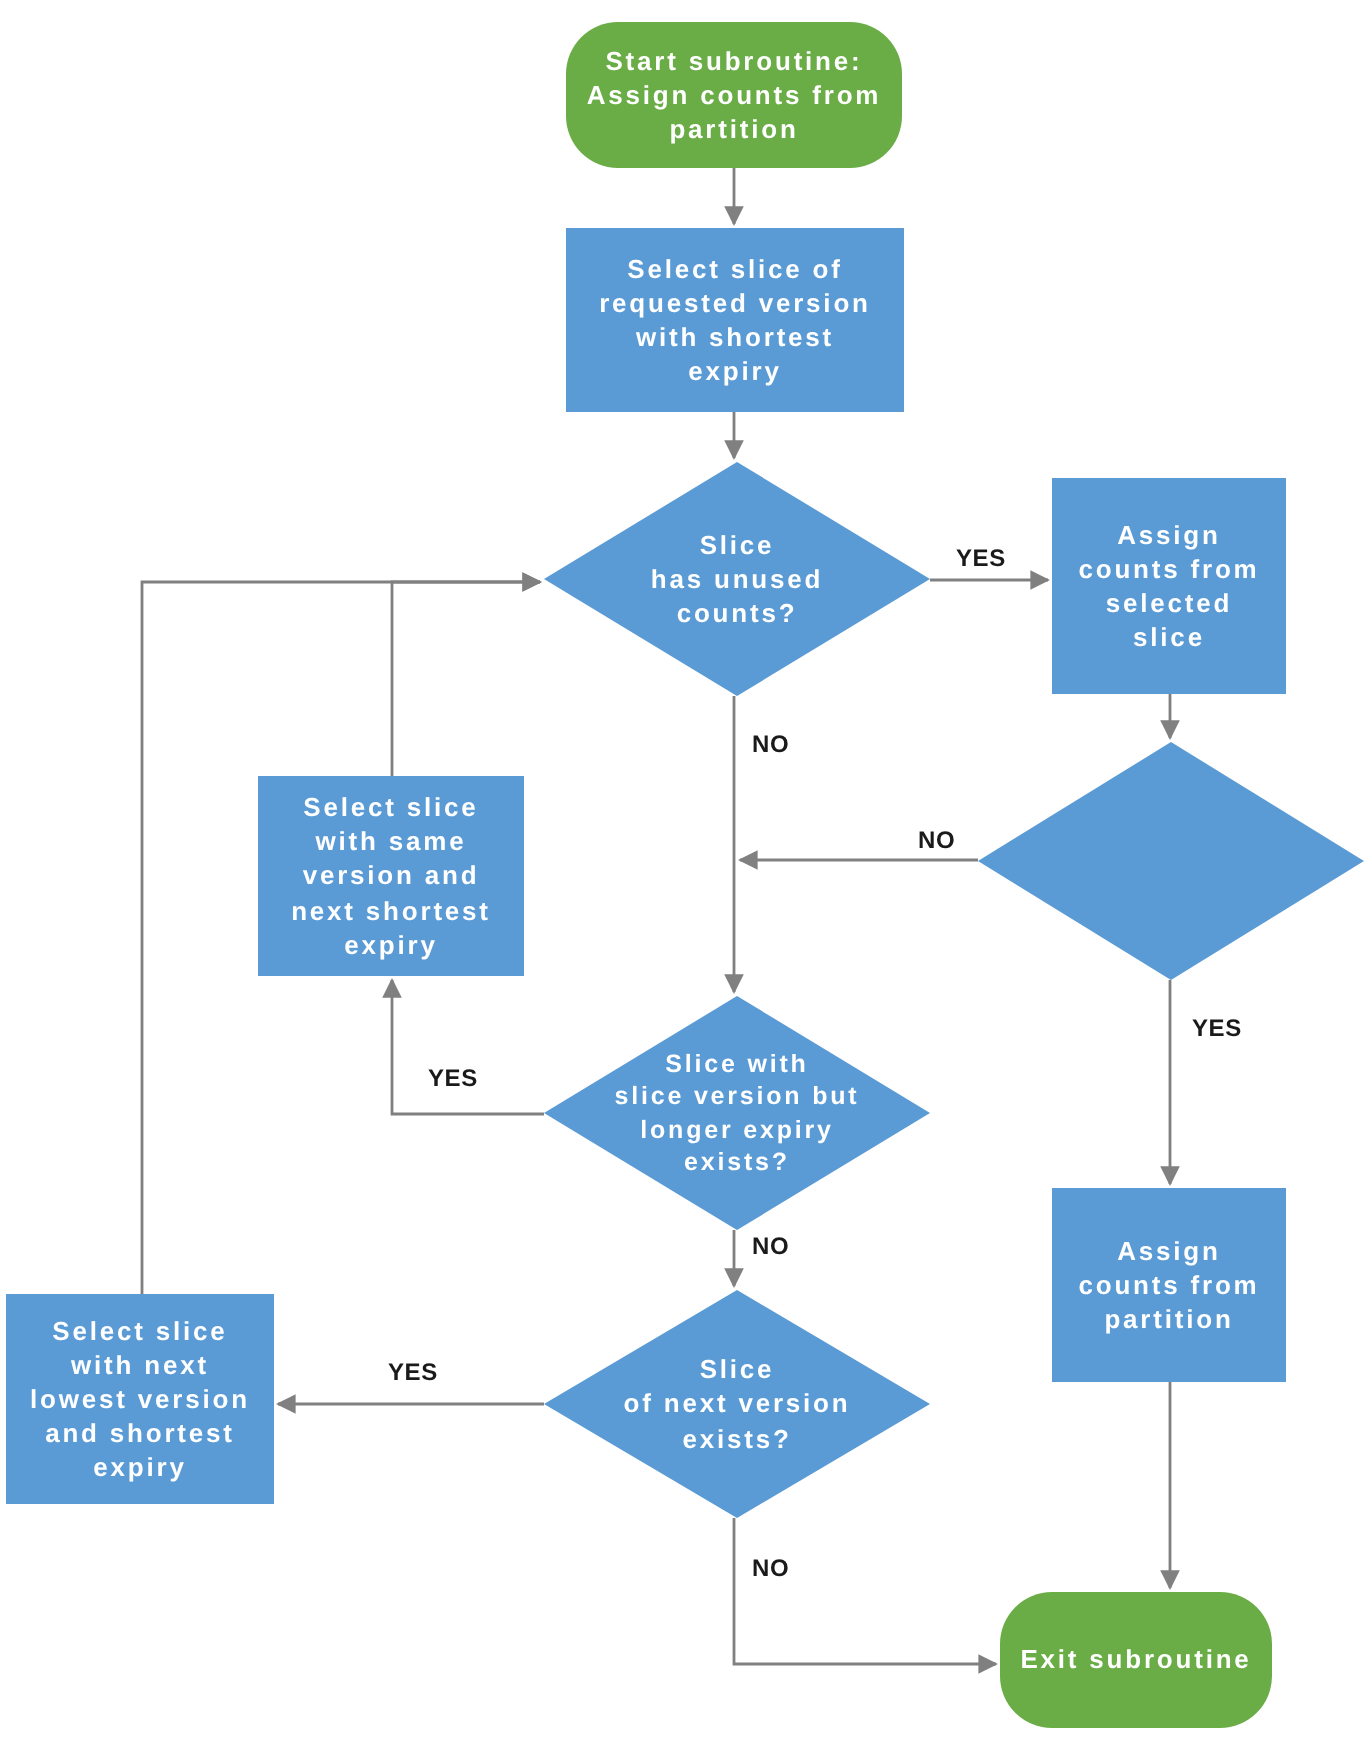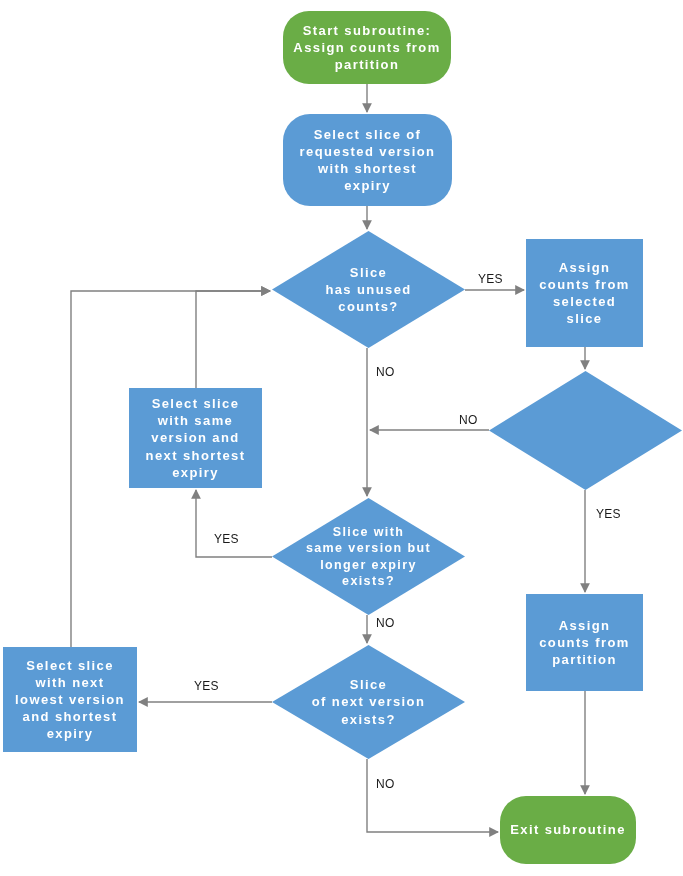--- a/index.html
+++ b/index.html
@@ -61,21 +61,21 @@
     width: 100%;
     height: 100%;
     background: #5b9bd5;
     clip-path: polygon(50% 0%, 100% 50%, 50% 100%, 0% 50%);
     z-index: -1;
   }
   .edge-label {
     position: absolute;
     color: #1a1a1a;
     font-size: 12px;
-    font-weight: normal;
+    font-weight: bold;
     letter-spacing: 0.3px;
     z-index: 4;
     white-space: nowrap;
     font-family: "Liberation Sans", sans-serif;
   }
 </style>
 </head>
 <body>
 
 <div id="canvas">
@@ -103,21 +103,21 @@
       <path d="M 585 691 L 585 794"></path>
     </g>
   </svg>
 
   <div class="node terminator" style="left:283px; top:11px; width:168px; height:73px; font-size:13px;">
     <span class="label">Start subroutine:
 Assign counts from
 partition</span>
   </div>
 
-  <div class="node rect" style="left:283px; top:114px; width:169px; height:92px; font-size:13px;border-radius:27px;">
+  <div class="node rect" style="left:283px; top:114px; width:169px; height:92px; font-size:13px;">
     <span class="label">Select slice of
 requested version
 with shortest
 expiry</span>
   </div>
 
   <div class="node decision" style="left:272px; top:231px; width:193px; height:117px; font-size:13px;">
     <span class="dshape"></span>
     <span class="label">Slice
 has unused
@@ -139,21 +139,21 @@
     <span class="label">Select slice
 with same
 version and
 next shortest
 expiry</span>
   </div>
 
   <div class="node decision" style="left:272px; top:498px; width:193px; height:117px; font-size:12.5px;">
     <span class="dshape"></span>
     <span class="label">Slice with
-same version but
+slice version but
 longer expiry
 exists?</span>
   </div>
 
   <div class="node rect" style="left:526px; top:594px; width:117px; height:97px; font-size:13px;">
     <span class="label">Assign
 counts from
 partition</span>
   </div>
 

